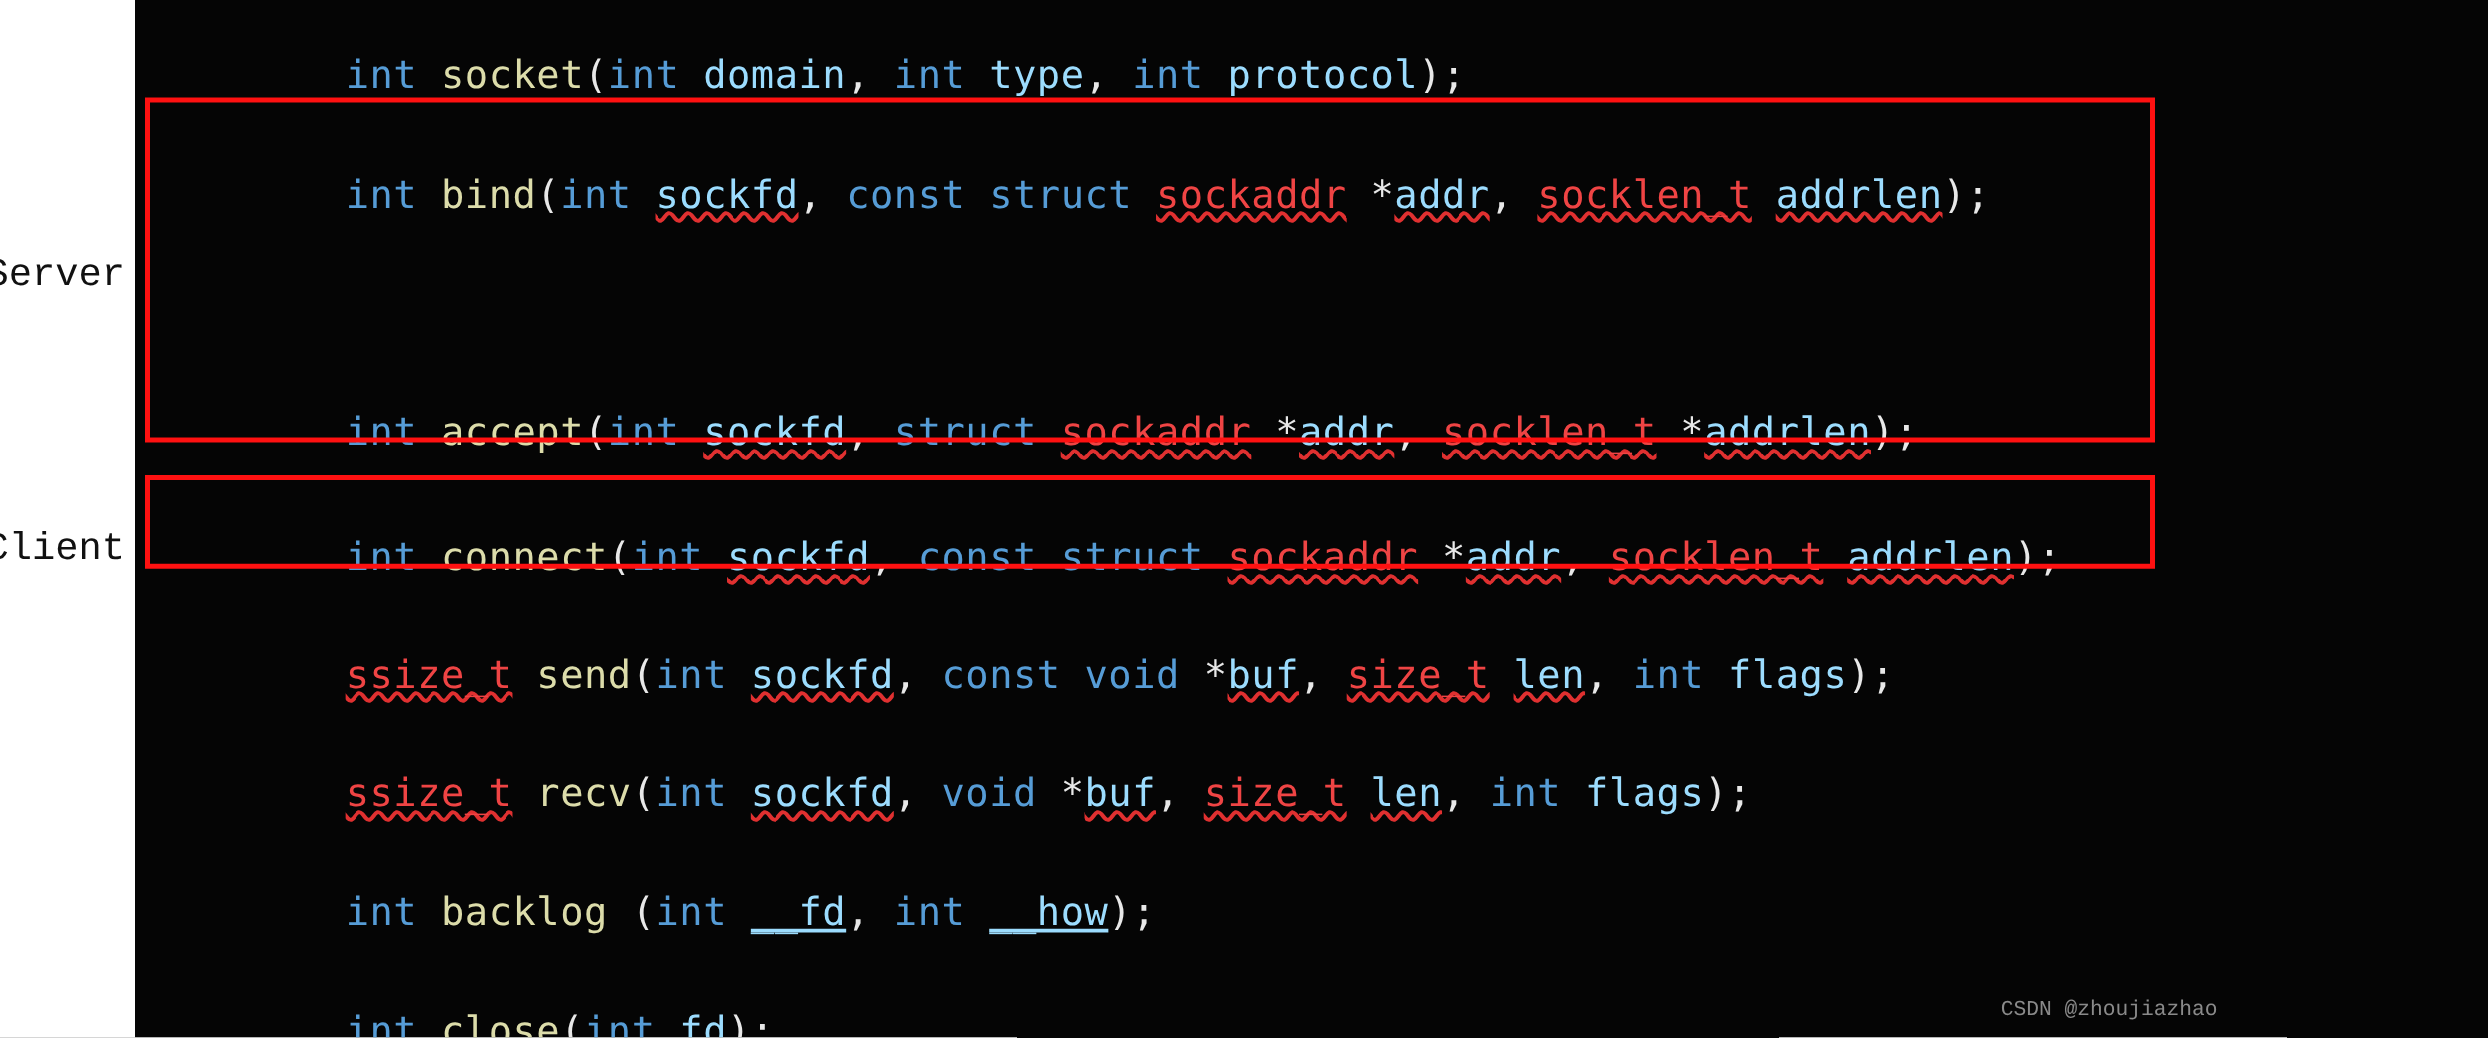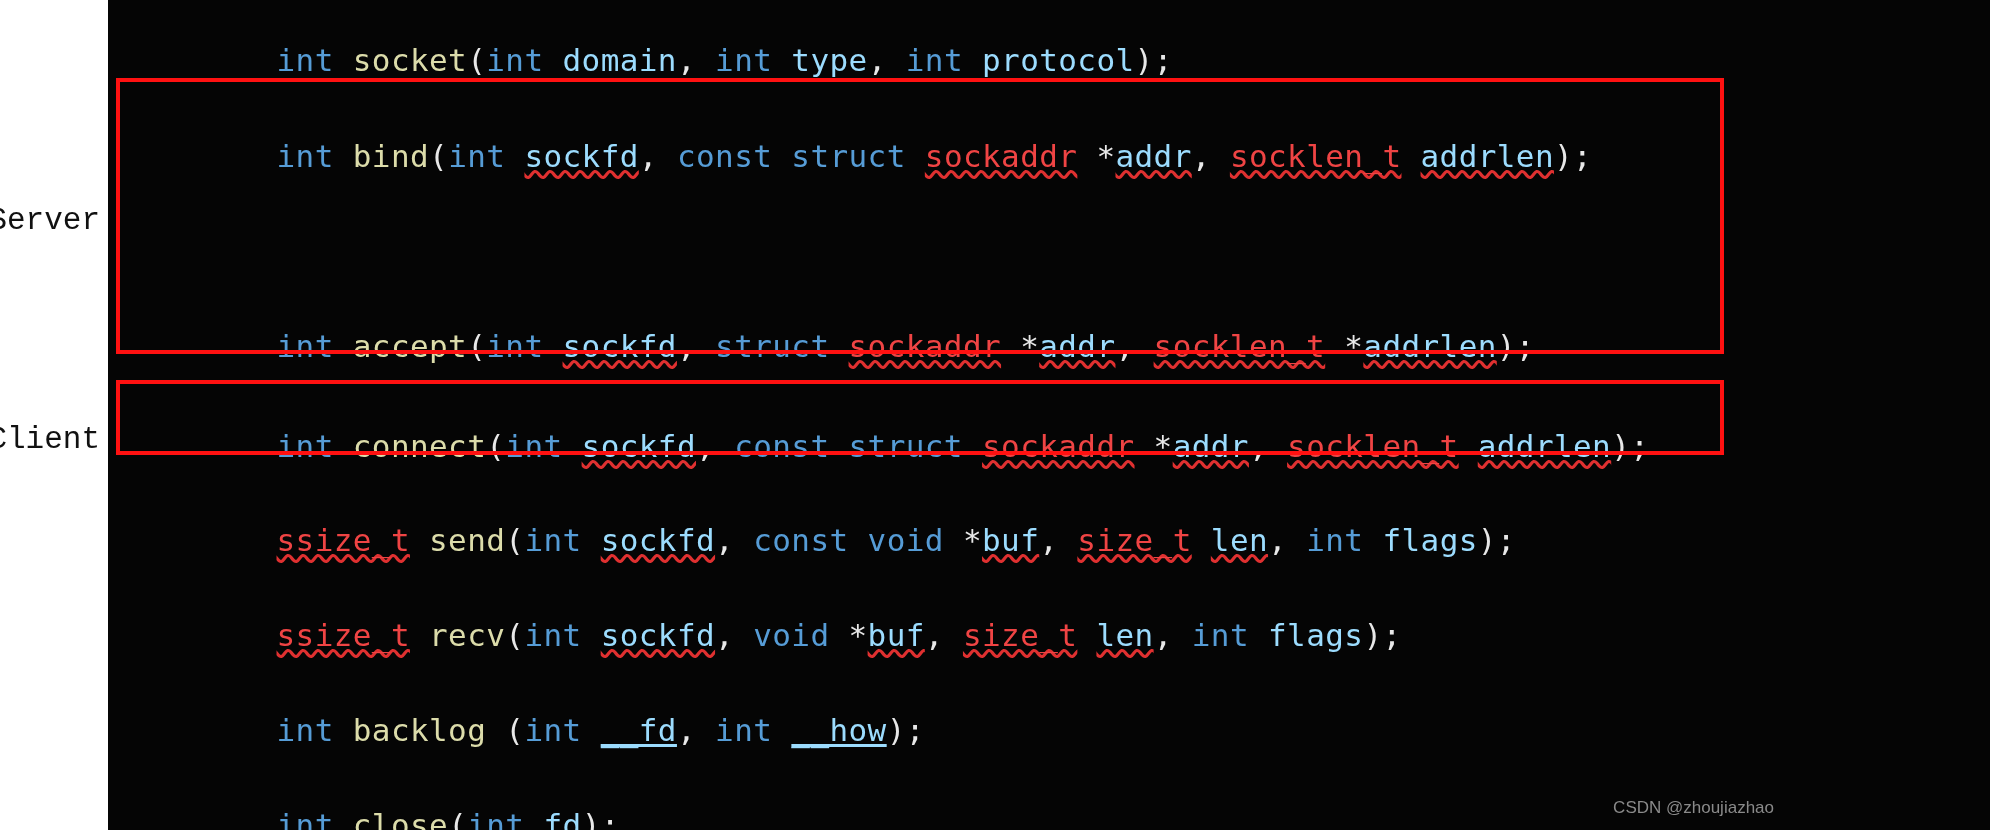--- a/index.html
+++ b/index.html
@@ -90,21 +90,21 @@
     pointer-events: none;
   }
   #box-server { left: 8px;  top: 78px;  width: 1608px; height: 276px; }
   #box-client { left: 8px;  top: 380px; width: 1608px; height: 75px;  }
 
   
   #watermark {
     position: absolute;
     right: 14px;
     bottom: 12px;
-    font-family: Liberation Sans, sans-serif;
+    font-family: Liberation Mono, monospace;
     font-size: 17px;
     color: #8a8a8a;
     white-space: nowrap;
   }
 </style>
 </head>
 <body>
 
 <div id="root">
 

